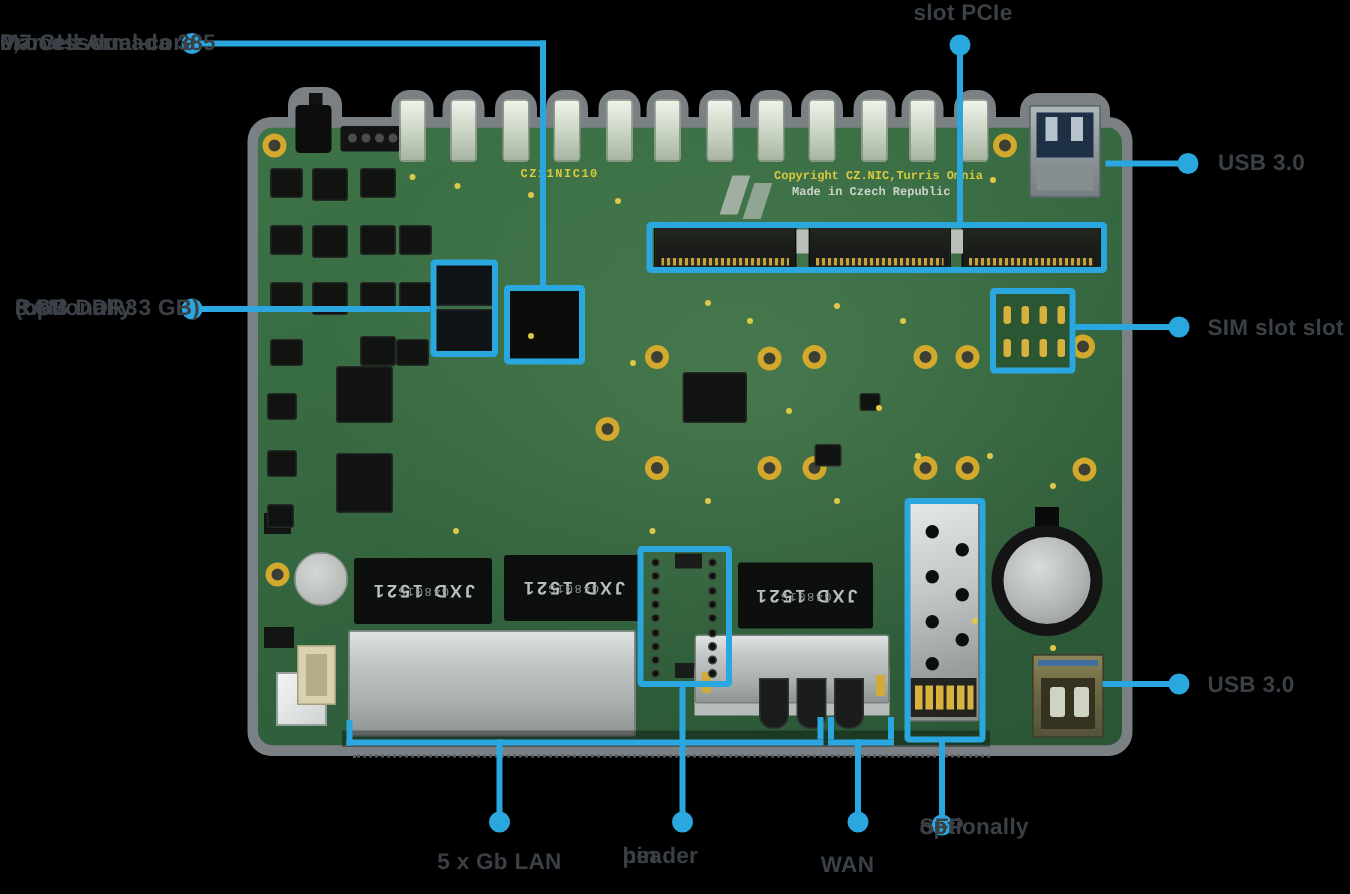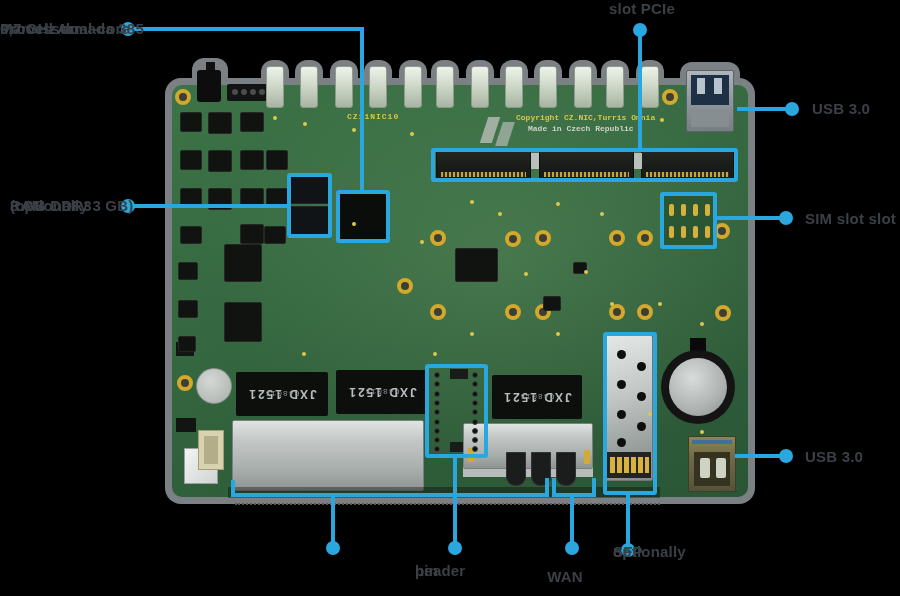--- a/index.html
+++ b/index.html
@@ -207,20 +207,21 @@
   </div>
   <div class="lbl center" style="left:10px;top:197px;width:150px">
     <div>RAM</div>
     <div>8 GB DDR3</div>
     <div>(optionally 3 GB)</div>
   </div>
   <div class="lbl center" style="left:592px;top:0;width:100px">slot PCIe</div>
   <div class="lbl" style="left:812px;top:100px">USB 3.0</div>
   <div class="lbl" style="left:805px;top:210px">SIM slot slot</div>
   <div class="lbl" style="left:805px;top:448px">USB 3.0</div>
+  <div class="lbl center" style="left:263px;top:566px;width:140px">5 x Gb LAN</div>
   <div class="lbl center" style="left:415px;top:562px;width:80px">
     <div>pin</div>
     <div>header</div>
   </div>
   <div class="lbl center" style="left:525px;top:568px;width:80px">WAN</div>
   <div class="lbl center" style="left:613px;top:543px;width:90px">
     <div>SFP</div>
     <div>optionally</div>
   </div>
 <div class="halo" style="left: 261px; top: 60px; width: 28px; height: 36px;"></div>

